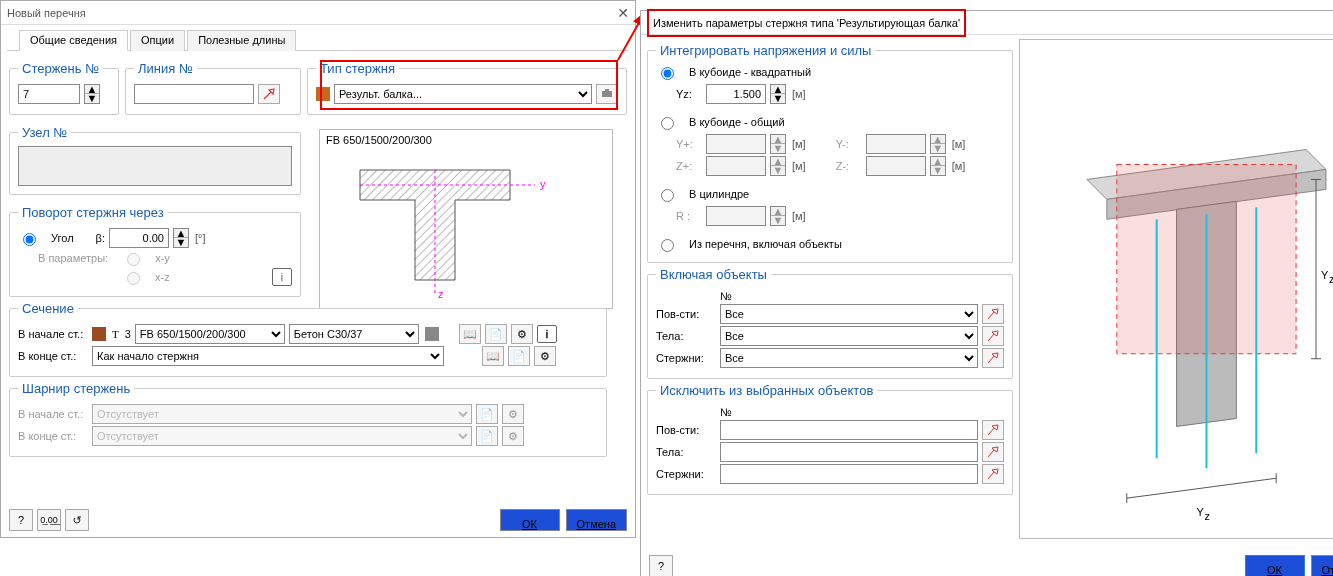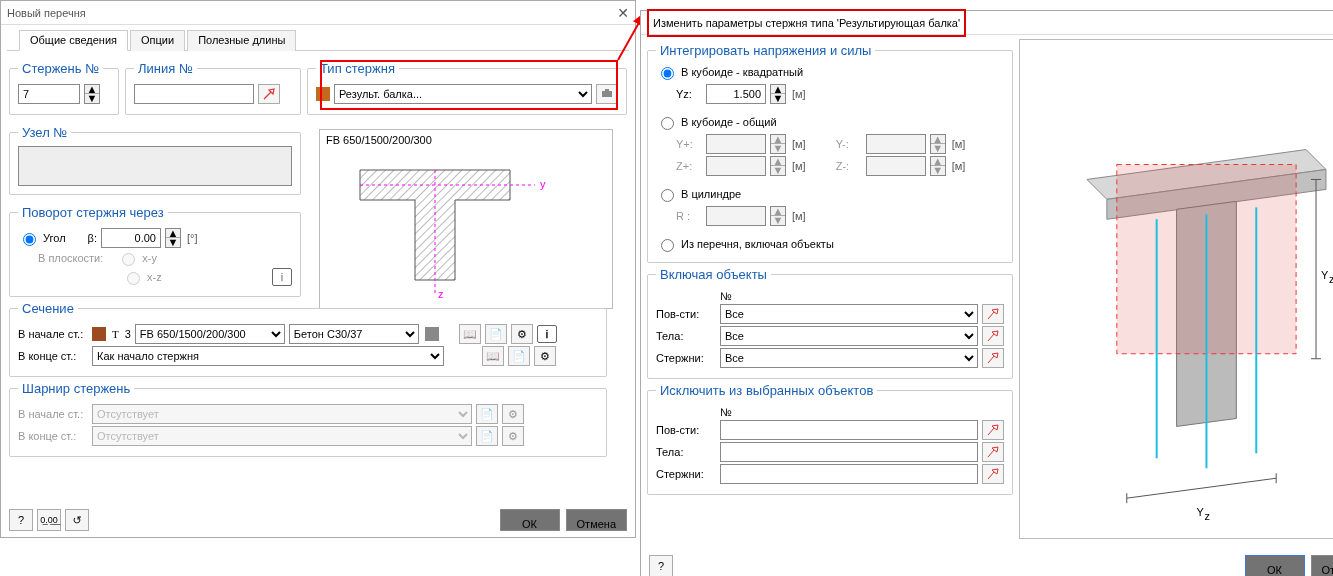--- a/index.html
+++ b/index.html
@@ -13,26 +13,26 @@
   .content { padding: 4px 8px 8px 8px; }
   fieldset.fs { border:1px solid #ccc; border-radius:2px; margin:4px 0; padding:6px 8px 8px 8px; position:relative;}
   fieldset.fs > legend { color:#1a5fb4; padding:0 4px; font-size:13px;}
   .row { display:flex; align-items:center; gap:4px; margin:2px 0;}
   input[type=text], input.num { height:20px; border:1px solid #888; padding:0 4px; background:#fff;}
   input.num { text-align:right; width:60px;}
   .spin { width:16px; height:20px; border:1px solid #888; background:#f0f0f0; display:flex; flex-direction:column; font-size:6px; line-height:8px; text-align:center;}
   .spin span{height:50%; border-bottom:1px solid #aaa;}
   .spin span:last-child{border:none;}
   select { height:20px; border:1px solid #888; background:#fff;}
-  .btn { height:22px; min-width:60px; border:1px solid #888; background:#737373; padding:8px 10px;}
+  .btn { height:22px; min-width:60px; border:1px solid #888; background:#1d4ed8; padding:8px 10px;text-decoration:underline;}
   .iconbtn { width:24px; height:22px; border:1px solid #aaa; background:#f5f5f5; display:flex; align-items:center; justify-content:center;}
   .iconbtn.small{width:22px;height:20px;}
   .disabled { color:#999 !important; }
   input:disabled, select:disabled { background:#f3f3f3; color:#999;}
-  .radio { display:inline-flex; align-items:center; gap:4px;}
+  .radio { display:inline-flex; align-items:center; gap:12px;}
   .label { white-space:nowrap;}
   .footer { position:absolute; bottom:6px; right:8px; display:flex; gap:6px;}
   .footer-left { position:absolute; bottom:6px; left:8px; display:flex; gap:4px;}
   .redbox { position:absolute; border:2px solid #e00; pointer-events:none;}
   svg.arrowline { position:absolute; pointer-events:none;}
   .previewbox { border:1px solid #bbb; background:#fff; position:relative;}
   .swatch { width:14px;height:14px;display:inline-block;vertical-align:middle;}
   .unit{color:#555; padding:0 2px;}
   .infoicon{width:20px;height:18px;border:1px solid #666;border-radius:2px;background:#fff;font-weight:bold;text-align:center;line-height:16px;}
   .hl-title { border:2px solid #d00; padding:0 4px; display:inline-block;}
@@ -122,21 +122,21 @@
           </label>
         <span style="margin-left:18px;" class="label">β:</span>
         <input class="num" value="0.00" style="">
         <div class="spin">
             <span>▲</span>
             <span>▼</span>
           </div>
         <span class="unit">[°]</span>
       </div>
       <div class="row disabled">
-        <span style="margin-left:20px;">В плоскости:</span>
+        <span style="margin-left:20px;">В параметры:</span>
         <label class="radio disabled" style="margin-left:10px;">
             <input type="radio" disabled="" style="">
             <span>x-y</span>
           </label>
       </div>
       <div class="row disabled" style="justify-content:space-between;">
         <label class="radio disabled" style="margin-left:104px;">
             <input type="radio" disabled="" style="">
             <span>x-z</span>
           </label>

